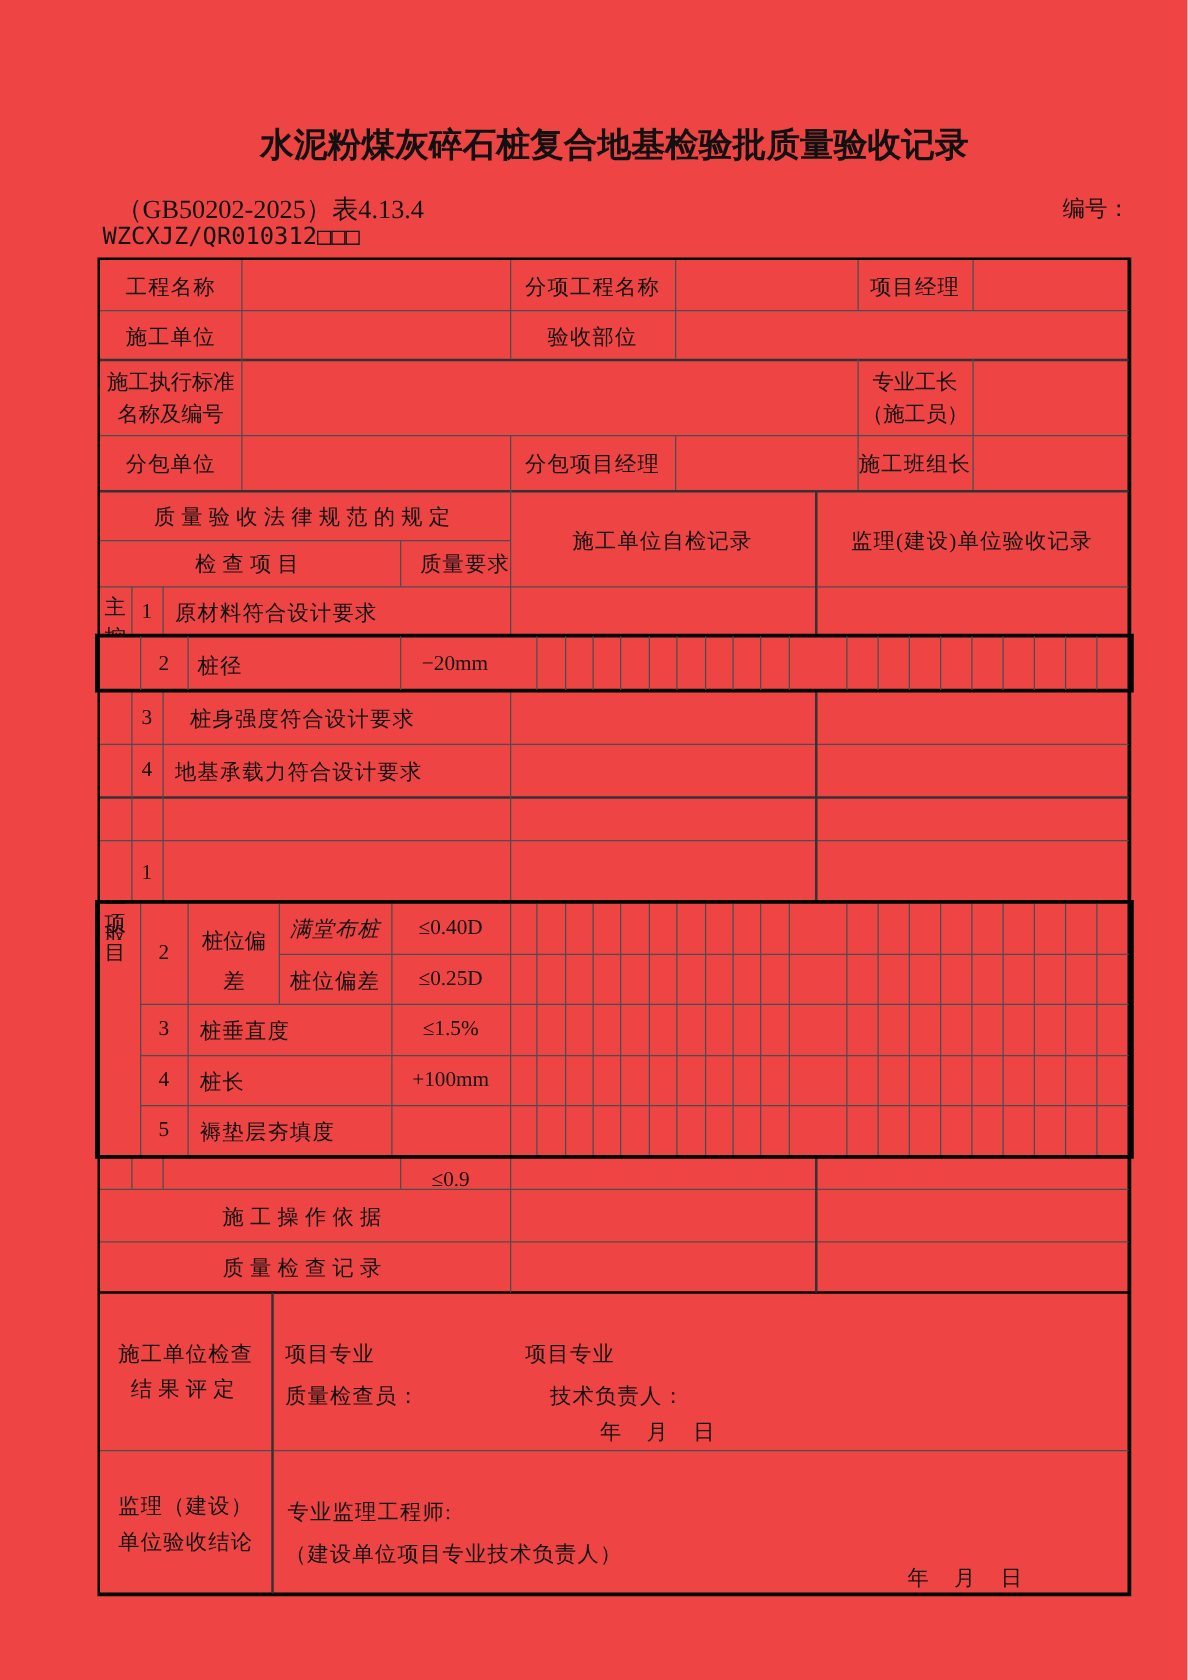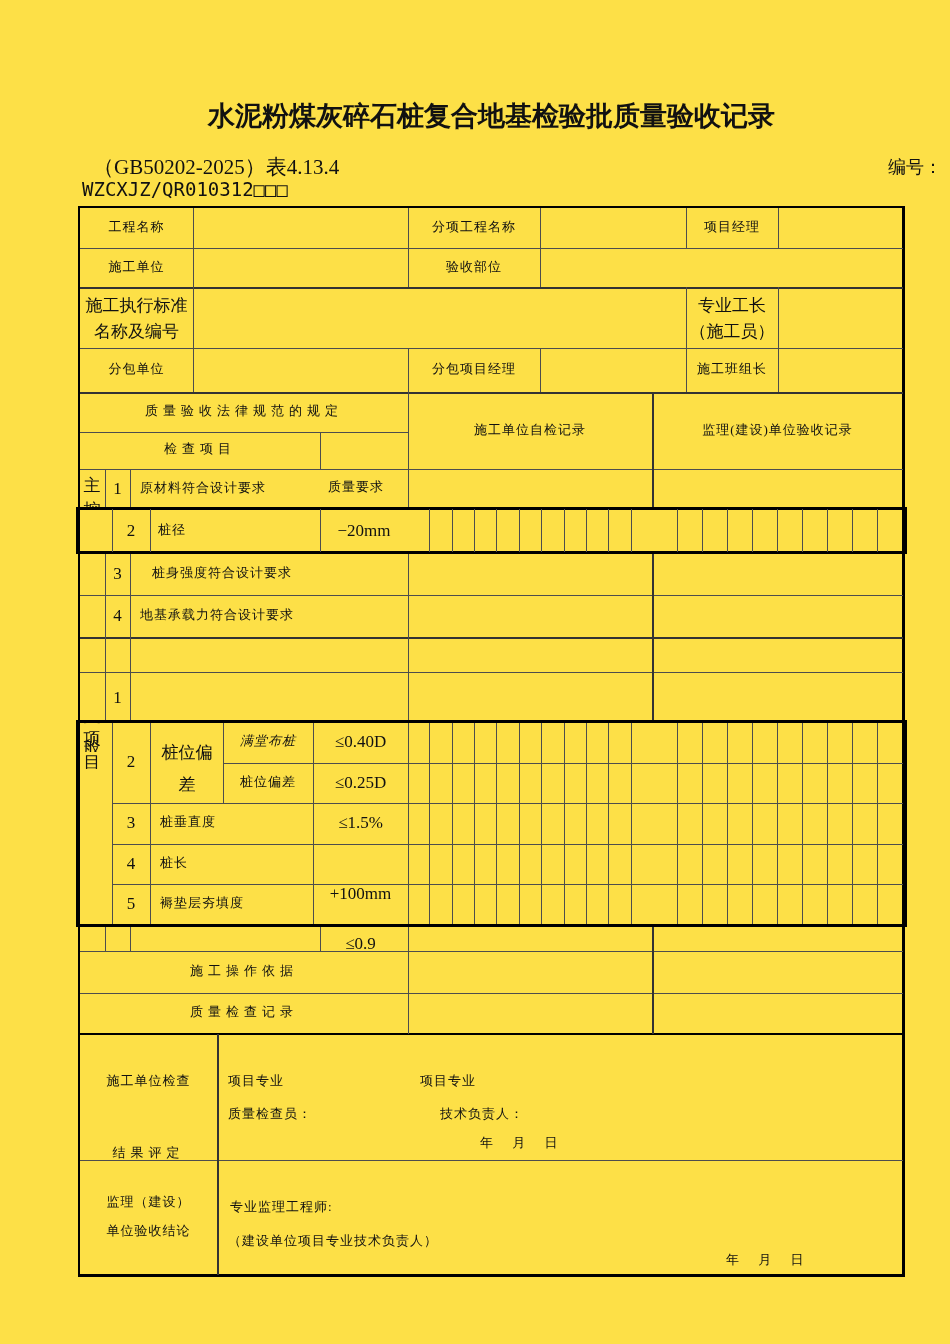--- a/index.html
+++ b/index.html
@@ -1,41 +1,41 @@
 <!DOCTYPE html>
 <html><head>
 <meta charset="utf-8">
 <style>
   html,body{margin:0;padding:0;background:#fff;}
-  #page{position:relative;width:950px;height:1344px;background:#fde047;overflow:hidden;
+  #page{position:relative;width:950px;height:1344px;background:#ef4444;overflow:hidden;
         font-family:"Liberation Serif","DejaVu Serif",serif;color:#111;}
   .txt{position:absolute;white-space:nowrap;}
   .ctr{text-align:center;}
   .ln{position:absolute;background:#4d4d4d;}
   .thk{position:absolute;background:#000;}
   .frame{position:absolute;border:3px solid #000;box-sizing:border-box;background:transparent;}
-  .lbl{font-size:13px;letter-spacing:1px;}
+  .lbl{font-size:17px;letter-spacing:1px;}
   .sp{letter-spacing:5px;}
   .vcat{position:absolute;width:20px;overflow:hidden;text-align:center;font-size:17px;line-height:24px;word-break:break-all;white-space:normal;}
   .wrap{position:absolute;font-size:17px;line-height:26px;white-space:normal;word-break:break-all;}
   .cellgrid{position:absolute;display:flex;}
   .mcell{flex:1;height:100%;border-left:1px solid #4d4d4d;box-sizing:border-box;}
   .fill{position:absolute;}
   .num{font-size:17px;}
   .mono{font-family:"DejaVu Sans Mono","Liberation Mono",monospace;}
   .title{font-family:"Liberation Sans","DejaVu Sans",sans-serif;font-weight:bold;}
 </style>
 </head>
 <body>
 
 <div id="page">
 
   <div class="txt title ctr" style="left:80px;top:98px;width:823px;font-size:27px;">水泥粉煤灰碎石桩复合地基检验批质量验收记录</div>
   <div class="txt" style="left:93px;top:153px;font-size:21px;">（GB50202-2025）表4.13.4</div>
-  <div class="txt" style="left:888px;top:155px;font-size:18px;">编号：</div>
+  <div class="txt" style="left:850px;top:155px;font-size:18px;">编号：</div>
   <div class="txt mono" style="left:82px;top:178px;font-size:19px;">WZCXJZ/QR010312□□□</div>
 
   <div class="frame" style="left:78px;top:206px;width:827px;height:1071px;border-width:2px 3px 3px 2px;"></div>
 
   <div class="ln" style="left:80px;top:248px;width:823px;height:1px;"></div>
   <div class="ln" style="left:80px;top:287px;width:823px;height:2px;background:#333;"></div>
   <div class="ln" style="left:80px;top:348px;width:823px;height:1px;"></div>
   <div class="ln" style="left:80px;top:392px;width:823px;height:2px;background:#333;"></div>
   <div class="ln" style="left:80px;top:432px;width:328px;height:1px;"></div>
   <div class="ln" style="left:80px;top:469px;width:823px;height:1px;"></div>
@@ -92,21 +92,21 @@
   <div class="fill" style="left:194px;top:248px;width:214px;height:39px;"></div>
   <div class="fill" style="left:541px;top:248px;width:362px;height:39px;"></div>
   <div class="fill" style="left:194px;top:287px;width:492px;height:61px;"></div>
   <div class="fill" style="left:779px;top:287px;width:124px;height:61px;"></div>
   <div class="fill" style="left:194px;top:348px;width:214px;height:44px;"></div>
   <div class="fill" style="left:541px;top:348px;width:145px;height:44px;"></div>
   <div class="fill" style="left:779px;top:348px;width:124px;height:44px;"></div>
 
   <div class="txt lbl ctr sp" style="left:80px;top:402px;width:328px;">质量验收法律规范的规定</div>
   <div class="txt lbl ctr sp" style="left:80px;top:440px;width:240px;">检查项目</div>
-  <div class="txt lbl ctr" style="left:312px;top:440px;width:88px;margin-top:38px;">质量要求</div>
+  <div class="txt lbl ctr" style="left:328px;top:440px;width:88px;">质量要求</div>
   <div class="txt lbl ctr" style="left:408px;top:421px;width:244px;">施工单位自检记录</div>
   <div class="txt lbl ctr" style="left:652px;top:421px;width:251px;">监理(建设)单位验收记录</div>
 
   <div class="vcat" style="left:82px;top:474px;height:34px;">主控项目</div>
   <div class="txt num ctr" style="left:105px;top:479px;width:25px;">1</div>
   <div class="txt lbl" style="left:140px;top:479px;">原材料符合设计要求</div>
   <div class="fill" style="left:409px;top:470px;width:243px;height:37px;"></div>
   <div class="fill" style="left:654px;top:470px;width:249px;height:37px;"></div>
 
   <div class="frame" style="left:76px;top:507px;width:831px;height:47px;"></div>
@@ -201,35 +201,35 @@
   <div class="txt num ctr" style="left:313px;top:732px;width:95px;">≤0.40D</div>
   <div class="txt lbl ctr" style="left:223px;top:773px;width:90px;">桩位偏差</div>
   <div class="txt num ctr" style="left:313px;top:773px;width:95px;">≤0.25D</div>
 
   <div class="txt num ctr" style="left:112px;top:813px;width:38px;">3</div>
   <div class="txt lbl" style="left:160px;top:813px;">桩垂直度</div>
   <div class="txt num ctr" style="left:313px;top:813px;width:95px;">≤1.5%</div>
 
   <div class="txt num ctr" style="left:112px;top:854px;width:38px;">4</div>
   <div class="txt lbl" style="left:160px;top:854px;">桩长</div>
-  <div class="txt num ctr" style="left:313px;top:854px;width:95px;margin-top:30px;">+100mm</div>
+  <div class="txt num ctr" style="left:313px;top:854px;width:95px;">+100mm</div>
 
   <div class="txt num ctr" style="left:112px;top:894px;width:38px;">5</div>
   <div class="txt lbl" style="left:160px;top:894px;">褥垫层夯填度</div>
   <div class="txt num ctr" style="left:313px;top:894px;width:95px;margin-top:40px;">≤0.9</div>
 
   <div class="txt lbl ctr sp" style="left:80px;top:962px;width:328px;">施工操作依据</div>
   <div class="fill" style="left:409px;top:952px;width:243px;height:40px;"></div>
   <div class="fill" style="left:654px;top:952px;width:249px;height:40px;"></div>
   <div class="txt lbl ctr sp" style="left:80px;top:1003px;width:328px;">质量检查记录</div>
   <div class="fill" style="left:409px;top:994px;width:243px;height:39px;"></div>
   <div class="fill" style="left:654px;top:994px;width:249px;height:39px;"></div>
 
   <div class="txt lbl ctr" style="left:80px;top:1072px;width:137px;">施工单位检查</div>
-  <div class="txt lbl ctr sp" style="left:80px;top:1100px;width:137px;margin-top:44px;">结果评定</div>
+  <div class="txt lbl ctr sp" style="left:80px;top:1100px;width:137px;">结果评定</div>
   <div class="txt lbl" style="left:228px;top:1072px;">项目专业</div>
   <div class="txt lbl" style="left:420px;top:1072px;">项目专业</div>
   <div class="txt lbl" style="left:228px;top:1105px;">质量检查员：</div>
   <div class="txt lbl" style="left:440px;top:1105px;">技术负责人：</div>
   <div class="txt lbl" style="left:480px;top:1134px;letter-spacing:8px;">年  月  日</div>
   <div class="fill" style="left:219px;top:1035px;width:684px;height:124px;"></div>
 
   <div class="txt lbl ctr" style="left:80px;top:1193px;width:137px;">监理（建设）</div>
   <div class="txt lbl ctr" style="left:80px;top:1222px;width:137px;">单位验收结论</div>
   <div class="txt lbl" style="left:230px;top:1198px;">专业监理工程师:</div>

